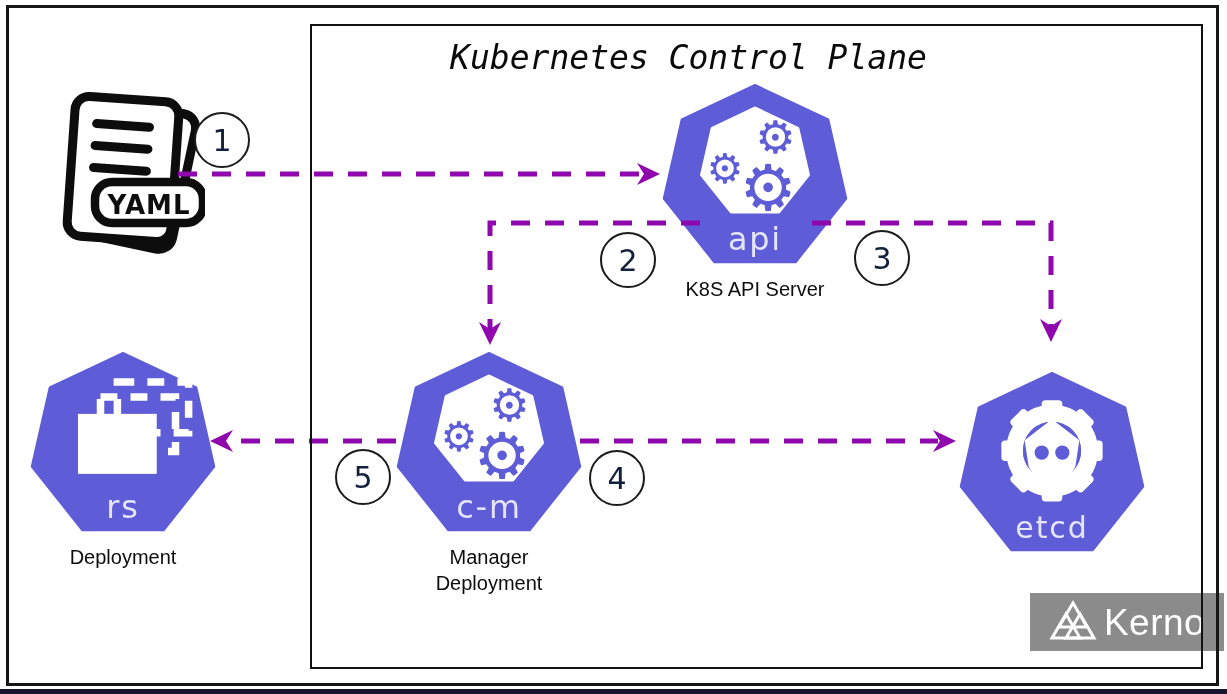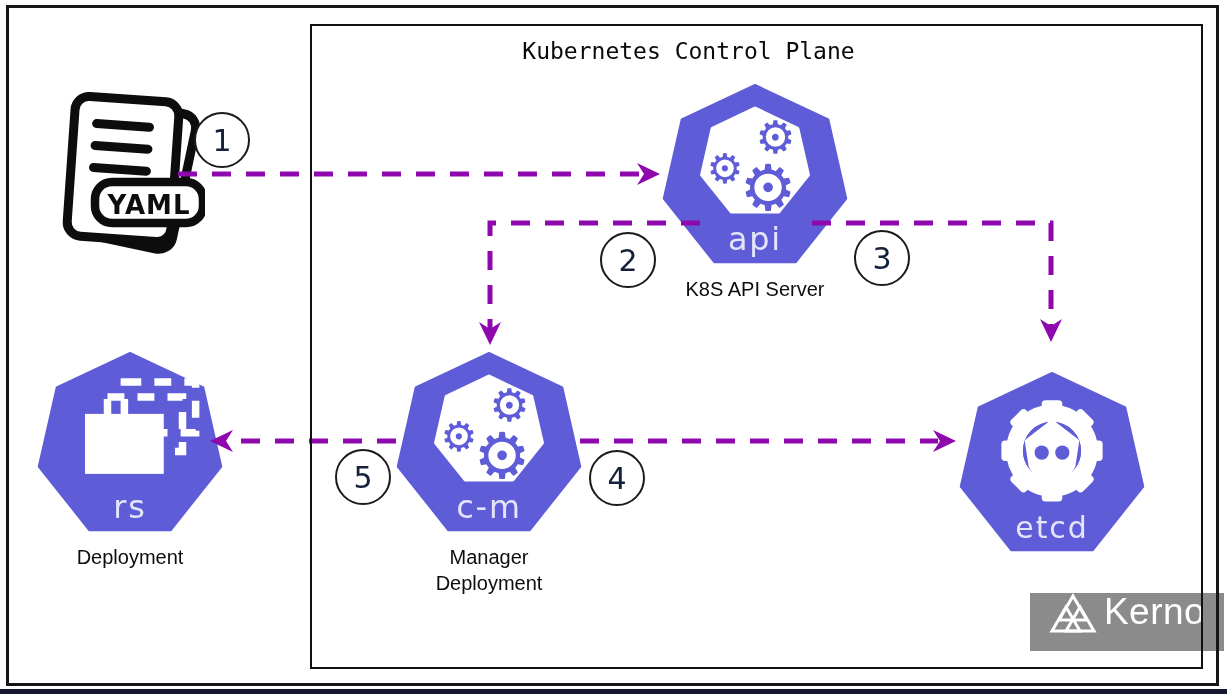--- a/index.html
+++ b/index.html
@@ -13,39 +13,39 @@
   }
   .bottom-bar{
     position:absolute;left:0;bottom:0;width:100%;height:5px;background:#16162e;z-index:7;
   }
   .control-box{
     position:absolute;left:310px;top:24px;width:893px;height:645px;
     border:2.5px solid #111;box-sizing:border-box;z-index:6;pointer-events:none;background:transparent;
   }
   .diagram-title{
     position:absolute;left:310px;top:38px;width:727px;text-align:center;
-    font-family:"DejaVu Sans Mono",monospace;font-size:23px;color:#0a0a0a;
-    letter-spacing:0px;z-index:2;padding-left:30px;box-sizing:border-box;
+    font-family:"DejaVu Sans Mono",monospace;font-size:33px;color:#0a0a0a;
+    letter-spacing:0px;z-index:2;padding-left:30px;box-sizing:border-box;font-style:italic;
   }
   .arrow-layer{position:absolute;left:0;top:0;z-index:4;pointer-events:none;}
   .step{
     position:absolute;width:56px;height:56px;border-radius:50%;
     border:2px solid #1b1b1b;background:#ffffff;box-sizing:border-box;
     display:flex;align-items:center;justify-content:center;
     font-size:30px;color:#13203a;z-index:5;font-family:"DejaVu Sans",sans-serif;
   }
   .node{position:absolute;z-index:3;text-align:center;}
   .node .label{
     margin-top:8px;font-size:20px;color:#0d0d0d;line-height:26px;
     font-family:"Liberation Sans",sans-serif;
   }
   .yaml-icon{position:absolute;left:55px;top:85px;z-index:3;}
   .kerno-logo{
     position:absolute;left:1030px;top:593px;width:194px;height:58px;
-    background:#8b8b8b;z-index:1;display:flex;align-items:flex-start;justify-content:center;
+    background:#8b8b8b;z-index:1;display:flex;align-items:center;justify-content:center;
   }
   .kerno-logo .logo-text{
     color:#ffffff;font-size:37px;margin-left:7px;letter-spacing:0.5px;
     font-family:"Liberation Sans",sans-serif;line-height:1;
   }
 </style>
 </head>
 <body>
 
 <div class="canvas">
@@ -149,21 +149,21 @@
       </g>
       <circle cx="50" cy="42" r="20" fill="none" stroke="#ffffff" stroke-width="9"></circle>
       <circle cx="50" cy="42" r="15.5" fill="#5f5cd8"></circle>
       <path d="M50 27 L63 37 L61 50 Q57 58 50 58 Q43 58 39 50 L37 37 Z" fill="#ffffff" stroke="#ffffff" stroke-width="3" stroke-linejoin="round"></path>
       <circle cx="44.5" cy="43" r="3.8" fill="#5f5cd8"></circle>
       <circle cx="55.5" cy="43" r="3.8" fill="#5f5cd8"></circle>
       <text x="50" y="88.5" text-anchor="middle" font-size="16" fill="#e4e4fa" font-family="DejaVu Sans, sans-serif" letter-spacing="1">etcd</text>
     </svg>
   </div>
 
-  <div class="node" style="left:36px;top:352px;width:188px">
+  <div class="node" style="left:29px;top:352px;width:188px">
     <svg width="188" height="180" viewBox="0 0 100 96">
       <polygon points="50,0.5 89.1,18.8 98.7,61.1 71.7,95.1 28.3,95.1 1.3,61.1 10.9,18.8" fill="#5f5cd8" stroke="#5f5cd8" stroke-width="1" stroke-linejoin="round"></polygon>
       <g stroke="#ffffff" stroke-width="4" fill="none">
         <rect x="47" y="16" width="38" height="27" stroke-dasharray="9 7"></rect>
         <rect x="38" y="24" width="40" height="29" stroke-dasharray="9 7"></rect>
       </g>
       <rect x="26" y="33" width="42" height="32" fill="#ffffff"></rect>
       <text x="50" y="88.5" text-anchor="middle" font-size="17" fill="#e4e4fa" font-family="DejaVu Sans, sans-serif" letter-spacing="1">rs</text>
     </svg>
     <div class="label">Deployment</div>

